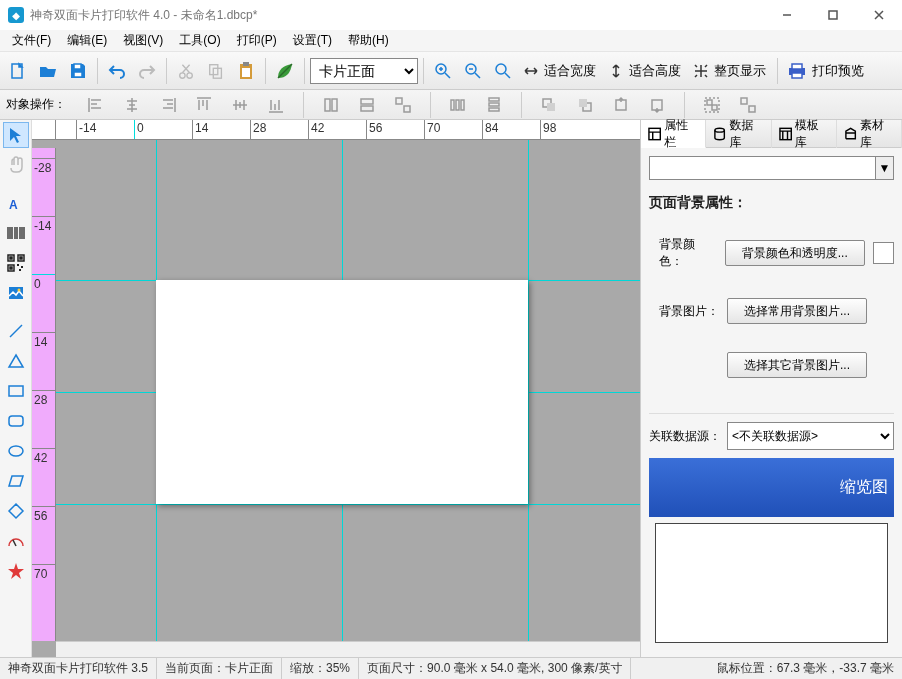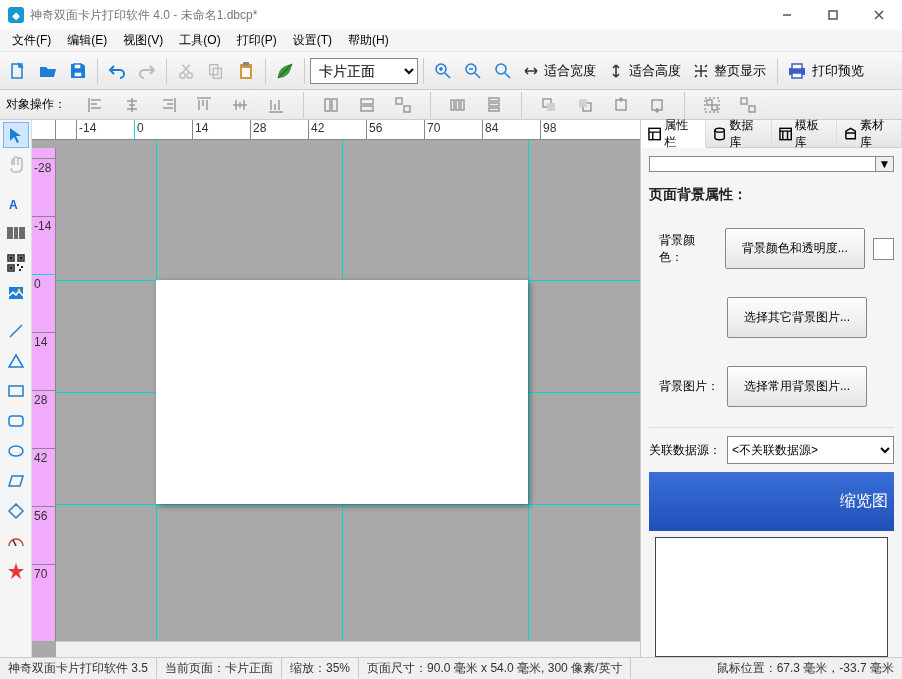--- a/index.html
+++ b/index.html
@@ -62,21 +62,21 @@
 .rtabs { height:28px; background:linear-gradient(#f5f5f5,#e5e5e5); display:flex; align-items:center; border-bottom:1px solid #ccc;}
 .rtab { height:28px; padding:0 7px; display:flex; align-items:center; gap:3px; font-size:12px; border-right:1px solid #ddd;}
 .rtab.active { background:#fff; border-bottom:1px solid #fff; margin-bottom:-1px;}
 .rtab svg { width:14px; height:14px;}
 .rpanel-body { padding:8px; flex:1; display:flex; flex-direction:column; gap:8px; overflow:hidden;}
 .combo { height:24px; border:1px solid #888; background:#fff; display:flex;}
 .combo .cinput { flex:1;} .combo .cbut { width:18px; border-left:1px solid #888; background:#eee; display:flex;align-items:center;justify-content:center;}
 .section-hdr { font-weight:bold; font-size:14px; margin-top:6px; color:#222;}
 .proprow { display:flex; align-items:center; gap:8px; margin:16px 0 4px 10px;}
 .proprow .plabel { width:60px;}
-.btn { height:41px; border:1px solid #888; background:linear-gradient(#fefefe,#e5e5e5); padding:0 10px; display:flex;align-items:center;justify-content:center; min-width:140px; border-radius:2px;}
+.btn { height:26px; border:1px solid #888; background:linear-gradient(#fefefe,#e5e5e5); padding:0 10px; display:flex;align-items:center;justify-content:center; min-width:140px; border-radius:2px;}
 .colorbox { width:22px; height:22px; border:1px solid #888; background:#fff;}
 .ds-row { display:flex; align-items:center; gap:6px; margin-top:auto; padding-top:8px; border-top:1px solid #ddd;}
 .ds-row select { flex:1; height:28px; border:1px solid #888; background:#fff; font-size:12px;}
 .thumb-hdr { background:linear-gradient(#3a6fd8,#2050b8); color:#fff; padding:19px 6px; font-size:16px;text-align:right;}
 .thumb-box { border:1px solid #444; background:#fff; height:120px; margin:6px;}
 
 
 .statusbar { position:absolute; bottom:0; left:0; right:0; height:22px; background:#f0f0f0; border-top:1px solid #ccc; display:flex; align-items:center; font-size:12px; color:#333;}
 .statusbar .cell { padding:0 8px; border-right:1px solid #ccc; height:100%; display:flex; align-items:center;}
 .statusbar .cell:last-child { border-right:none; margin-left:auto;}
@@ -514,29 +514,29 @@
       </div>
       <div class="section-hdr">页面背景属性：</div>
       <div class="proprow">
         <span class="plabel">背景颜色：</span>
         <div class="btn">
             <span>背景颜色和透明度...</span>
           </div>
         <div class="colorbox"></div>
       </div>
       <div class="proprow">
+        <span class="plabel">背景图片：</span>
+        <div class="btn">
+            <span>选择常用背景图片...</span>
+          </div>
+      </div>
+      <div class="proprow">
         <span class="plabel"></span>
         <div class="btn">
             <span>选择其它背景图片...</span>
-          </div>
-      </div>
-      <div class="proprow">
-        <span class="plabel">背景图片：</span>
-        <div class="btn">
-            <span>选择常用背景图片...</span>
           </div>
       </div>
 
       <div style="flex:1"></div>
 
       <div class="ds-row">
         <span>关联数据源：</span>
         <select><option>&lt;不关联数据源&gt;</option></select>
       </div>
       <div>

